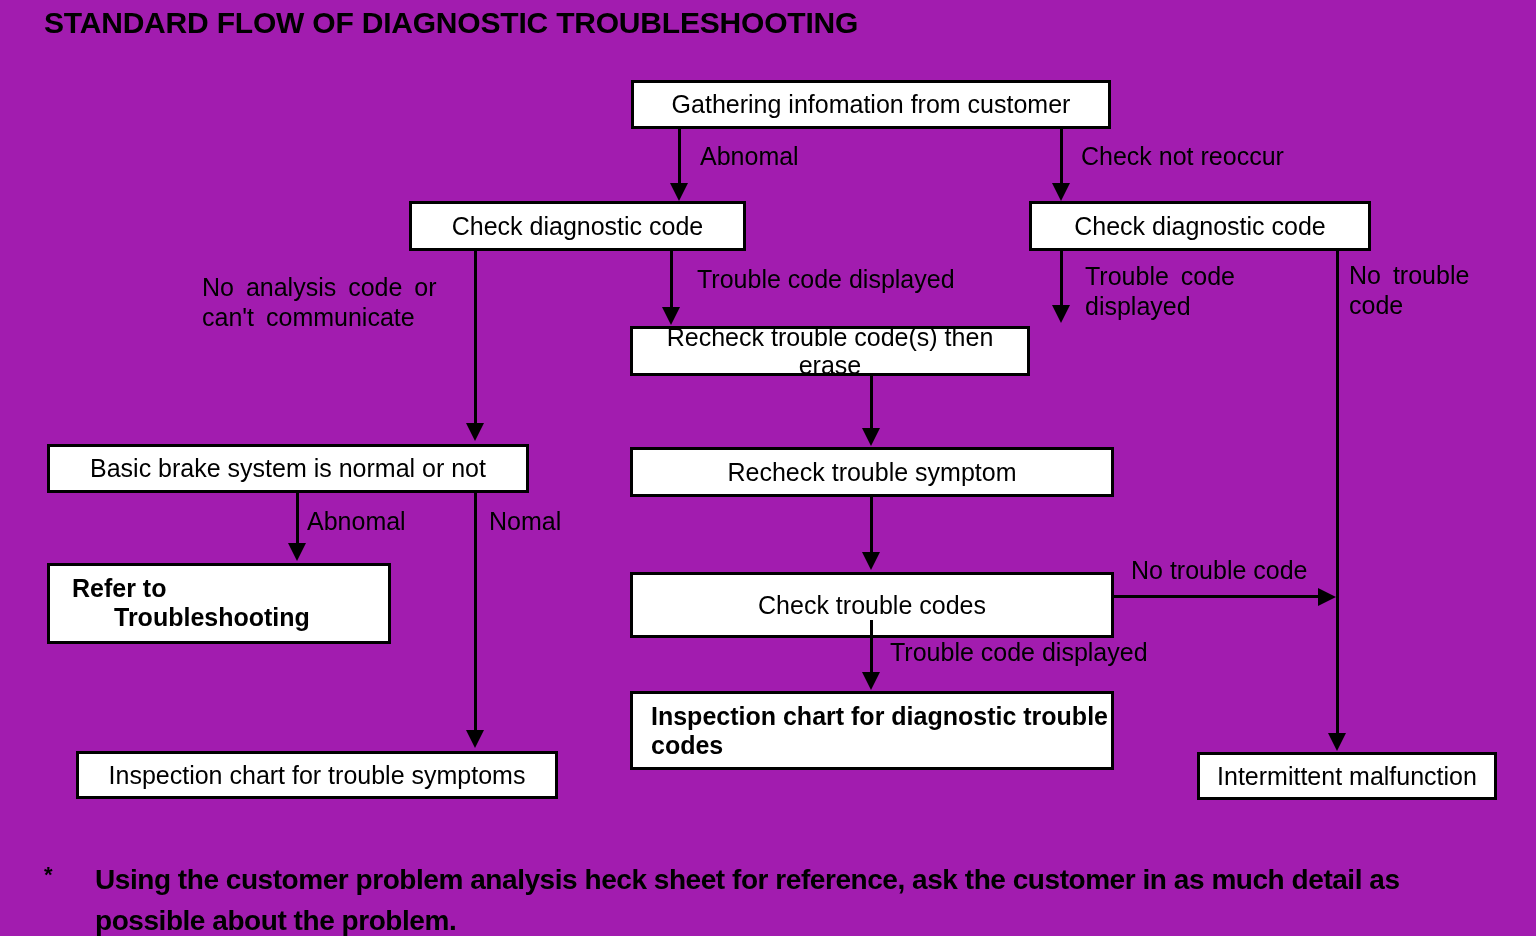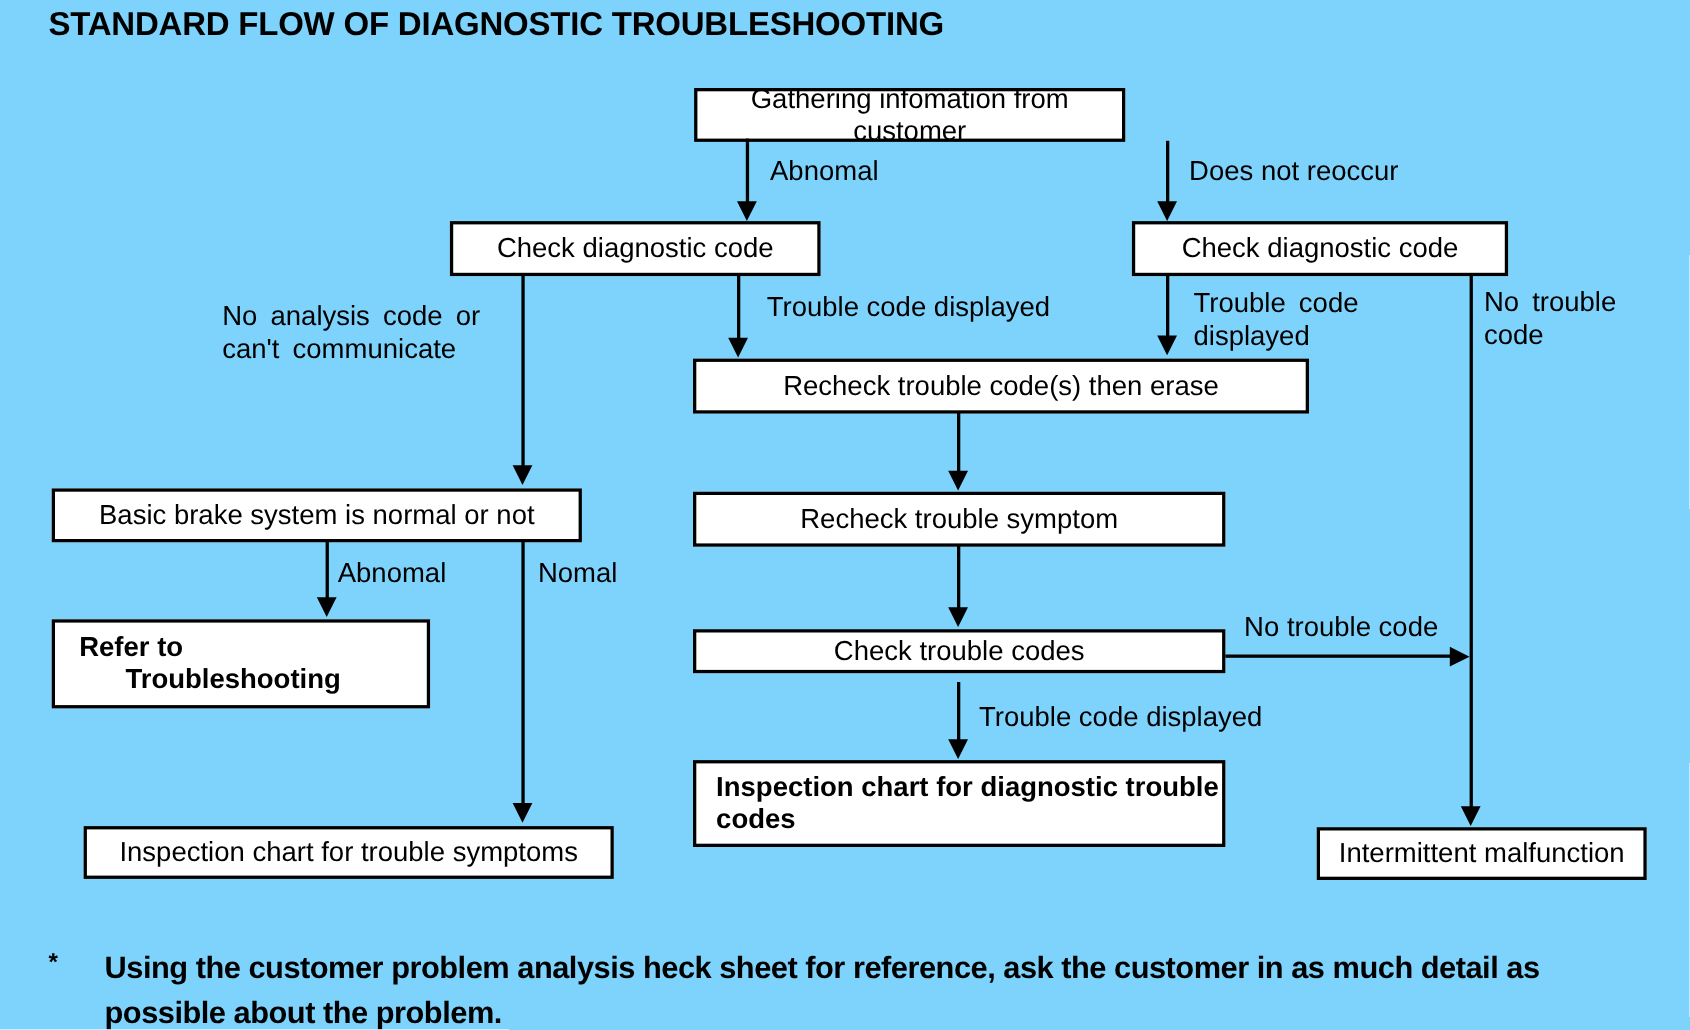--- a/index.html
+++ b/index.html
@@ -10,21 +10,21 @@
   }
   body {
     font-family: "Liberation Sans", sans-serif;
     color: #000000;
   }
   #page {
     position: relative;
     width: 1536px;
     height: 936px;
     overflow: hidden;
-    background: #7dd3fc;
+    background: #a21caf;
   }
   #page-title {
     position: absolute;
     left: 44px;
     top: 6px;
     font-size: 30px;
     font-weight: bold;
     letter-spacing: -0.2px;
     white-space: nowrap;
     font-family: "Liberation Sans", sans-serif;
@@ -102,41 +102,41 @@
     font-family: "Liberation Sans", sans-serif;
   }
 </style>
 </head>
 <body>
 
 <div id="page">
 
   <div id="page-title">STANDARD FLOW OF DIAGNOSTIC TROUBLESHOOTING</div>
 
-  <div class="node center" style="left:631px; top:80px; width:392px; height:49px;">
+  <div class="node center" style="left:631px; top:80px; width:480px; height:49px;">
     <span class="txt">Gathering infomation from customer</span>
   </div>
 
   <div class="node center" style="left:409px; top:201px; width:337px; height:50px;">
     <span class="txt">Check diagnostic code</span>
   </div>
 
   <div class="node center" style="left:1029px; top:201px; width:342px; height:50px;">
     <span class="txt">Check diagnostic code</span>
   </div>
 
-  <div class="node center" style="left:630px; top:326px; width:560px; height:50px;">
+  <div class="node center" style="left:630px; top:326px; width:400px; height:50px;">
     <span class="txt">Recheck trouble code(s) then erase</span>
   </div>
 
   <div class="node center" style="left:630px; top:447px; width:484px; height:50px;">
     <span class="txt">Recheck trouble symptom</span>
   </div>
 
-  <div class="node center" style="left:630px; top:572px; width:484px; height:40px;">
+  <div class="node center" style="left:630px; top:572px; width:484px; height:66px;">
     <span class="txt">Check trouble codes</span>
   </div>
 
   <div class="node center" style="left:47px; top:444px; width:482px; height:49px;">
     <span class="txt">Basic brake system is normal or not</span>
   </div>
 
   <div class="node left twoline" style="left:47px; top:563px; width:344px; height:81px;">
     <span class="txt" style="padding:0 0 0 22px;">
       <span style="display:block;">Refer to</span>
@@ -156,21 +156,21 @@
     <span class="txt">Intermittent malfunction</span>
   </div>
 
   <div class="hline" style="left:678px; top:126px; width:3px; height:3px;"></div>
   <div class="vline" style="left:678px; top:128px; height:56px;"></div>
   <div class="arrow-down" style="left:670px; top:183px;"></div>
   <div class="edge-label" style="left:700px; top:141px;">Abnomal</div>
 
   <div class="vline" style="left:1060px; top:128px; height:56px;"></div>
   <div class="arrow-down" style="left:1052px; top:183px;"></div>
-  <div class="edge-label" style="left:1081px; top:141px;">Does not reoccur</div>
+  <div class="edge-label" style="left:1081px; top:141px;">Check not reoccur</div>
 
   <div class="vline" style="left:474px; top:249px; height:175px;"></div>
   <div class="arrow-down" style="left:466px; top:423px;"></div>
   <div class="edge-label wide" style="left:202px; top:272px;">No  analysis  code  or
 can't communicate</div>
 
   <div class="vline" style="left:670px; top:249px; height:60px;"></div>
   <div class="arrow-down" style="left:662px; top:307px;"></div>
   <div class="edge-label" style="left:697px; top:264px;">Trouble code displayed</div>
 

